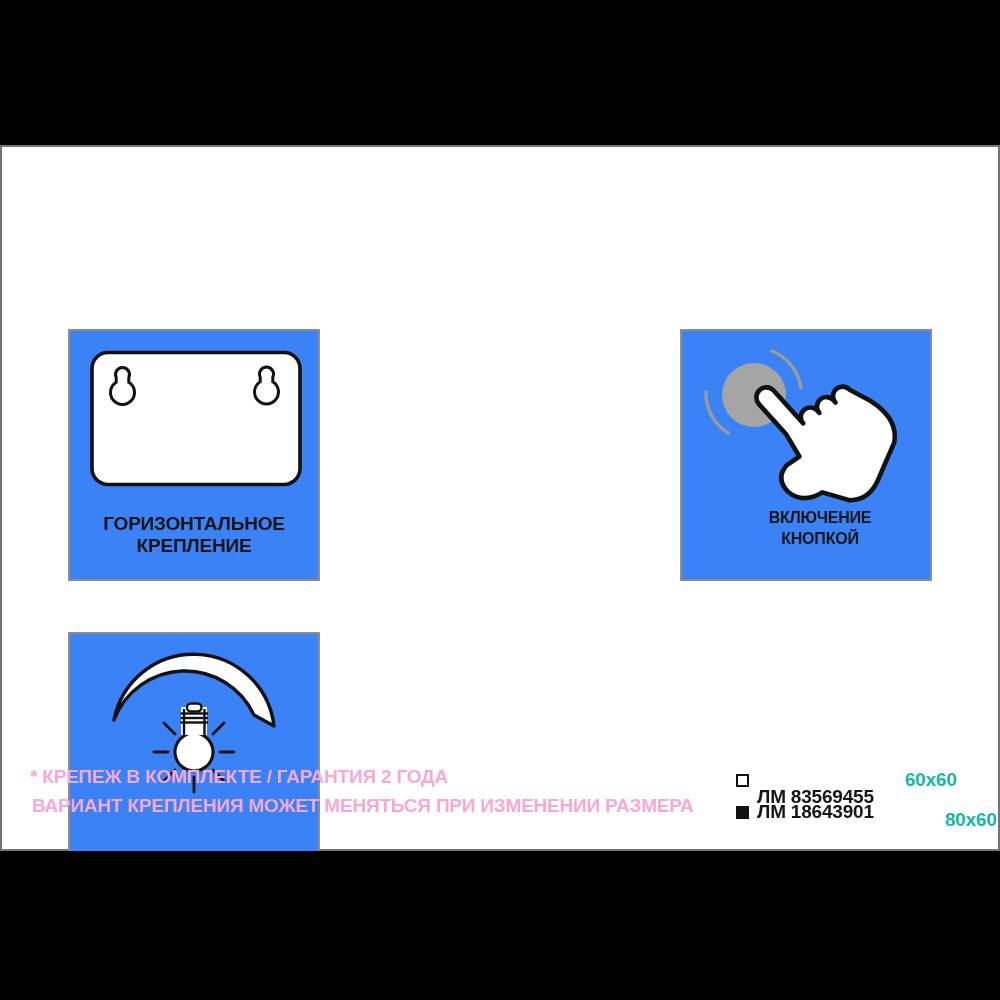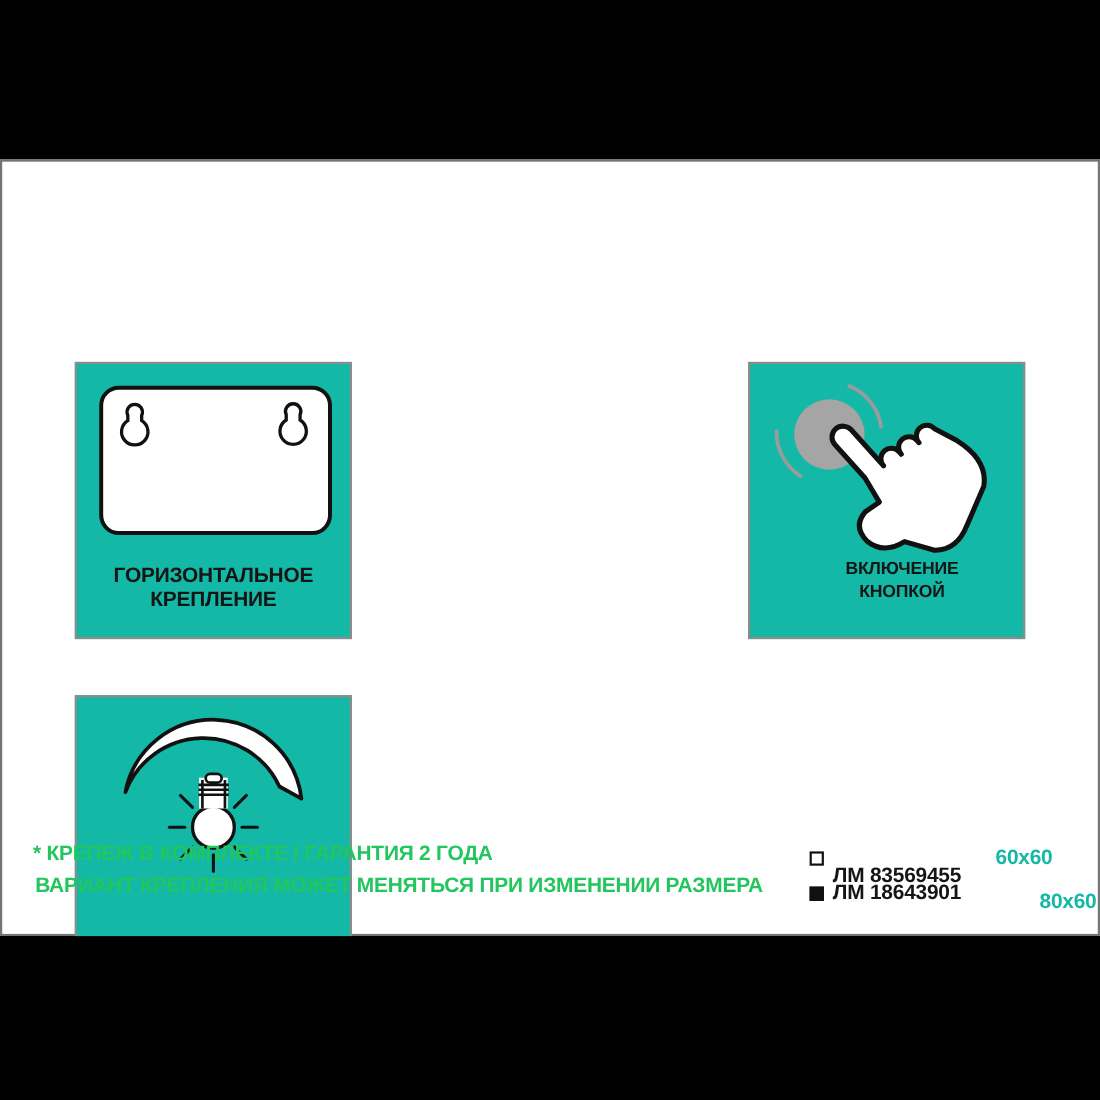--- a/index.html
+++ b/index.html
@@ -10,39 +10,39 @@
   }
   .bar{position:absolute;left:0;width:1000px;background:#000;}
   #bar-top{top:0;height:145px;}
   #bar-bottom{top:851px;height:149px;}
   #panel{
     position:absolute;left:0;top:145px;width:996px;height:702px;
     background:#fff;border:2px solid #757575;
   }
   .feature-card{
     position:absolute;width:248px;height:248px;
-    background:#14b8a6;border:2px solid #8c8c8c;
+    background:#3b82f6;border:2px solid #8c8c8c;
   }
   #card-1{left:66px;top:182px;}
   #card-2{left:373px;top:182px;}
   #card-3{left:678px;top:182px;}
   #card-4{left:66px;top:485px;}
   .card-icon{position:absolute;left:0;top:0;width:248px;height:248px;}
   .feature-label{
     position:absolute;left:0;right:0;text-align:center;
     font-weight:bold;color:#151515;letter-spacing:-0.2px;
   }
   .lbl-19{font-size:19px;line-height:22px;}
   .lbl-16{font-size:16px;line-height:21px;padding-left:28px;}
   #card-1 .feature-label,#card-2 .feature-label{top:182px;}
   #card-3 .feature-label{top:176px;}
   #card-4 .feature-label{top:186px;}
   .footnote{
     position:absolute;font-weight:bold;font-size:19px;line-height:19px;
-    color:#22c55e;letter-spacing:-0.2px;white-space:nowrap;
+    color:#f9a8d4;letter-spacing:-0.2px;white-space:nowrap;
   }
   #footnote-1{left:30px;top:767px;}
   #footnote-2{left:32px;top:796px;}
   .product-code{position:absolute;left:757px;font-weight:bold;font-size:19px;line-height:19px;color:#151515;letter-spacing:-0.2px;white-space:nowrap;}
   .product-size{position:absolute;left:905px;font-weight:bold;font-size:19px;line-height:19px;color:#14b8a6;letter-spacing:-0.2px;white-space:nowrap;}
   .marker{position:absolute;left:736px;width:13px;height:13px;box-sizing:border-box;}
   .marker.empty{border:2.3px solid #111;background:#fff;}
   .marker.filled{border:2.3px solid #111;background:#111;}
 </style>
 </head>

